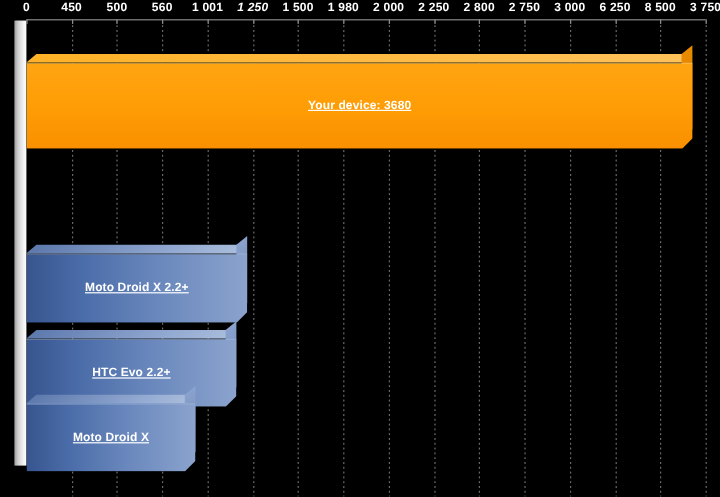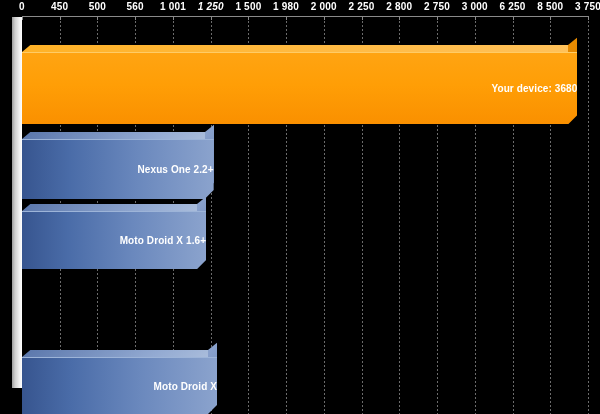--- a/index.html
+++ b/index.html
@@ -87,26 +87,27 @@
   .bar .side3d{
     position:absolute;top:-7px;right:0;width:9px;bottom:9px;
     transform:skewY(-39deg);
     transform-origin:top left;
   }
   .bar.blue .side3d{background:linear-gradient(to bottom,#8aa2cd 0%,#6b86b8 100%);}
   .bar.orange .side3d{background:linear-gradient(to bottom,#e88b00 0%,#d97f00 100%);}
   .bar .label{
     position:absolute;left:0;right:0;top:50%;
     transform:translateY(-50%);
-    text-align:right;
+    text-align:center;
     color:#ffffff;
     font-size:10px;
     font-weight:bold;
     letter-spacing:0.1px;
     pointer-events:none;
+    text-decoration:underline;
   }
   .bar.orange .label{font-size:10px;}
 </style>
 </head>
 <body>
 
 <div id="chart">
 
   <div class="axis-labels">
       <div class="axis-tick-label" style="left: 22px;">0</div>
@@ -145,33 +146,33 @@
       <div class="gridline" style="left: 474.8px;"></div>
       <div class="gridline" style="left: 512.533px;"></div>
       <div class="gridline" style="left: 550.267px;"></div>
       <div class="gridline" style="left: 588px;"></div>
       <div class="bar orange" style="top: 35px; width: 555.435px; height: 72px;">
         <div class="top3d"></div>
         <div class="side3d"></div>
         <div class="face"></div>
         <div class="label">Your device: 3680</div>
       </div>
-      <div class="bar blue" style="top: 122px; width: 191.685px; height: 60px;">
-        <div class="top3d"></div>
-        <div class="side3d"></div>
-        <div class="face"></div>
-        <div class="label">Nexus One 2.2+</div>
-      </div>
       <div class="bar blue" style="top: 194px; width: 184.139px; height: 58px;">
         <div class="top3d"></div>
         <div class="side3d"></div>
         <div class="face"></div>
-        <div class="label">Moto Droid X 1.6+</div>
+        <div class="label">Moto Droid X 2.2+</div>
       </div>
-      <div class="bar blue" style="top: 340px; width: 195px; height: 57px;">
+      <div class="bar blue" style="top: 265px; width: 175.083px; height: 57px;">
+        <div class="top3d"></div>
+        <div class="side3d"></div>
+        <div class="face"></div>
+        <div class="label">HTC Evo 2.2+</div>
+      </div>
+      <div class="bar blue" style="top: 319px; width: 141px; height: 57px;">
         <div class="top3d"></div>
         <div class="side3d"></div>
         <div class="face"></div>
         <div class="label">Moto Droid X</div>
       </div>
     </div>
 
 <div class="axis-tick" style="left: 22px;"></div>
     <div class="axis-tick" style="left: 59.7333px;"></div>
     <div class="axis-tick" style="left: 97.4667px;"></div>

